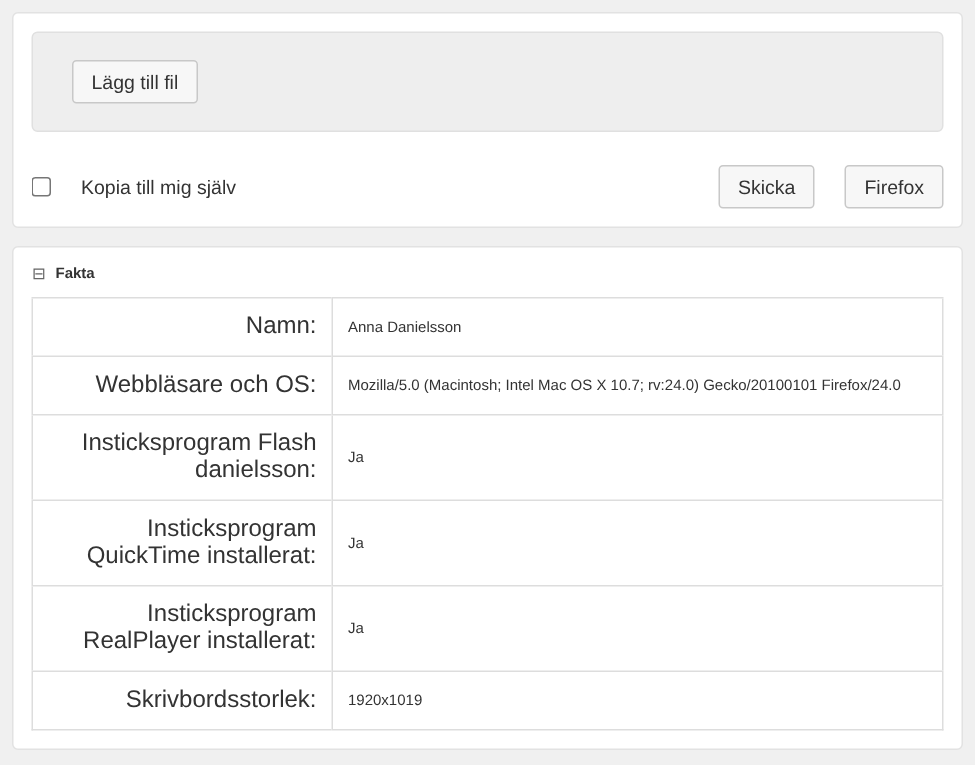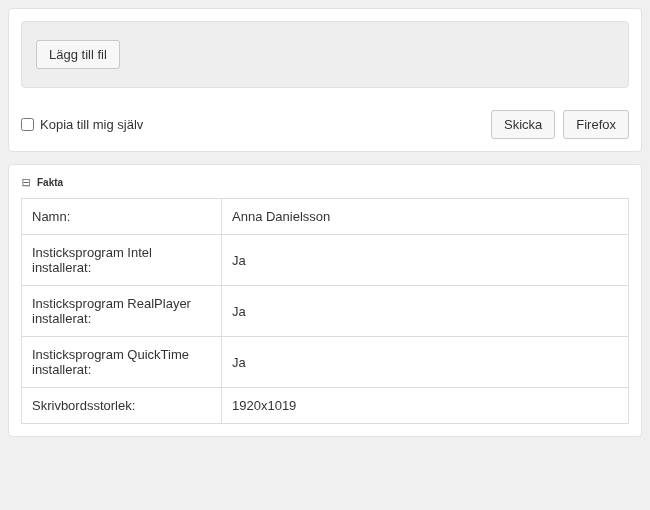--- a/index.html
+++ b/index.html
@@ -26,31 +26,32 @@
   }
   .btn {
     display: inline-block;
     background: #f7f7f7;
     border: 1px solid #c8c8c8;
     border-radius: 3px;
     padding: 6px 12px;
     font-size: 13px;
     color: #333;
     cursor: pointer;
+    margin-left: 12px;
   }
   .actions-row {
     display: flex;
     align-items: center;
     justify-content: space-between;
     margin-top: 6px;
   }
   .checkbox-wrap {
     display: flex;
     align-items: center;
-    gap: 6px;
+    gap: 20px;
     font-size: 13px;
     color: #333;
   }
   .checkbox-wrap input { cursor: pointer; }
   .btn-group { display: flex; gap: 8px; padding-left: 23px; }
   .panel-header {
     display: flex;
     align-items: center;
     gap: 6px;
     margin-bottom: 10px;
@@ -69,33 +70,33 @@
     font-size: 11px;
     color: #666;
   }
   table.facts {
     width: 100%;
     border-collapse: collapse;
     border: 1px solid #ddd;
   }
   table.facts tr { border-top: 1px solid #ddd; }
   table.facts th {
-    text-align: left;
+    text-align: right;
     font-weight: normal;
     color: #333;
     padding: 10px 10px;
     width: 200px;
     vertical-align: middle;
-    font-size: 13px;
+    font-size: 16px;
   }
   table.facts td {
     text-align: left;
     padding: 10px 10px;
     color: #333;
-    font-size: 13px;
+    font-size: 10px;
     border-left: 1px solid #ddd;
   }
 </style>
 </head>
 <body>
 
 <div class="card">
   <div class="attach-area">
     <button class="btn">Lägg till fil</button>
   </div>
@@ -116,29 +117,33 @@
     <span class="disclosure-icon">⊟</span>
     <h3>Fakta</h3>
   </div>
   <table class="facts">
     <tbody>
         <tr>
       <th>Namn:</th>
       <td>Anna Danielsson</td>
     </tr>
     <tr>
-      <th>Insticksprogram Intel installerat:</th>
+      <th>Webbläsare och OS:</th>
+      <td>Mozilla/5.0 (Macintosh; Intel Mac OS X 10.7; rv:24.0) Gecko/20100101 Firefox/24.0</td>
+    </tr>
+    <tr>
+      <th>Insticksprogram Flash danielsson:</th>
+      <td>Ja</td>
+    </tr>
+    <tr>
+      <th>Insticksprogram QuickTime installerat:</th>
       <td>Ja</td>
     </tr>
     <tr>
       <th>Insticksprogram RealPlayer installerat:</th>
-      <td>Ja</td>
-    </tr>
-    <tr>
-      <th>Insticksprogram QuickTime installerat:</th>
       <td>Ja</td>
     </tr>
     <tr>
       <th>Skrivbordsstorlek:</th>
       <td>1920x1019</td>
     </tr>
   </tbody>
     </table>
 </div>
 

